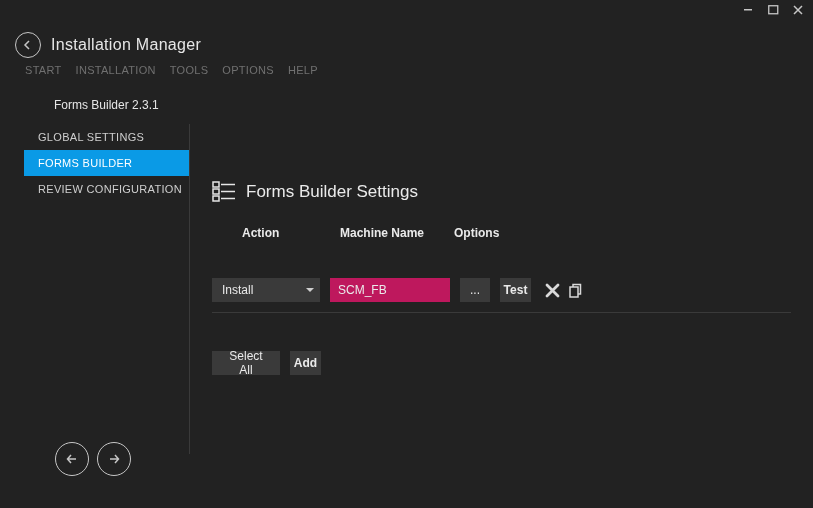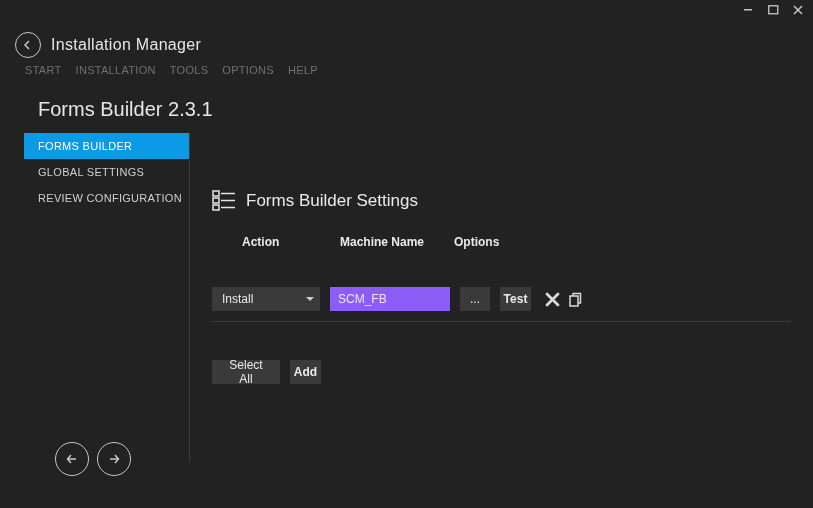--- a/index.html
+++ b/index.html
@@ -74,24 +74,24 @@
 
     .menu span {
       font-size: 11px;
       color: #707070;
       cursor: pointer;
       letter-spacing: 0.3px;
     }
 
     
     .subtitle {
-      font-size: 20px;
+      font-size: 12px;
       font-weight: 300;
       color: #e6e6e6;
-      padding: 22px 0 12px 38px;
+      padding: 22px 0 12px 54px;
     }
 
     
     .body {
       display: flex;
     }
 
     .sidebar {
       width: 189px;
       display: flex;
@@ -183,21 +183,21 @@
     .dropdown .caret {
       width: 0; height: 0;
       border-left: 4px solid transparent;
       border-right: 4px solid transparent;
       border-top: 4px solid #cfcfcf;
     }
 
     .textfield {
       width: 120px;
       height: 24px;
-      background: #8b5cf6;
+      background: #be185d;
       border: none;
       color: #eaeaea;
       font-size: 12px;
       padding: 0 8px;
       outline: none;
     }
 
     .btn {
       height: 24px;
       background: #3a3a3a;
@@ -285,22 +285,22 @@
   <span>INSTALLATION</span>
   <span>TOOLS</span>
   <span>OPTIONS</span>
   <span>HELP</span>
 </div>
 
 <div class="subtitle">Forms Builder 2.3.1</div>
 
 <div class="body">
   <div class="sidebar">
+    <div class="side-item">GLOBAL SETTINGS</div>
     <div class="side-item active">FORMS BUILDER</div>
-    <div class="side-item">GLOBAL SETTINGS</div>
     <div class="side-item">REVIEW CONFIGURATION</div>
   </div>
 
   <div class="vr"></div>
 
   <div class="main">
     <div class="panel-header">
       <div class="icon">
         <svg viewBox="0 0 24 24" width="24" height="24">
           <rect x="1" y="2" width="6" height="5" fill="none" stroke="#e6e6e6" stroke-width="1.5"></rect>

